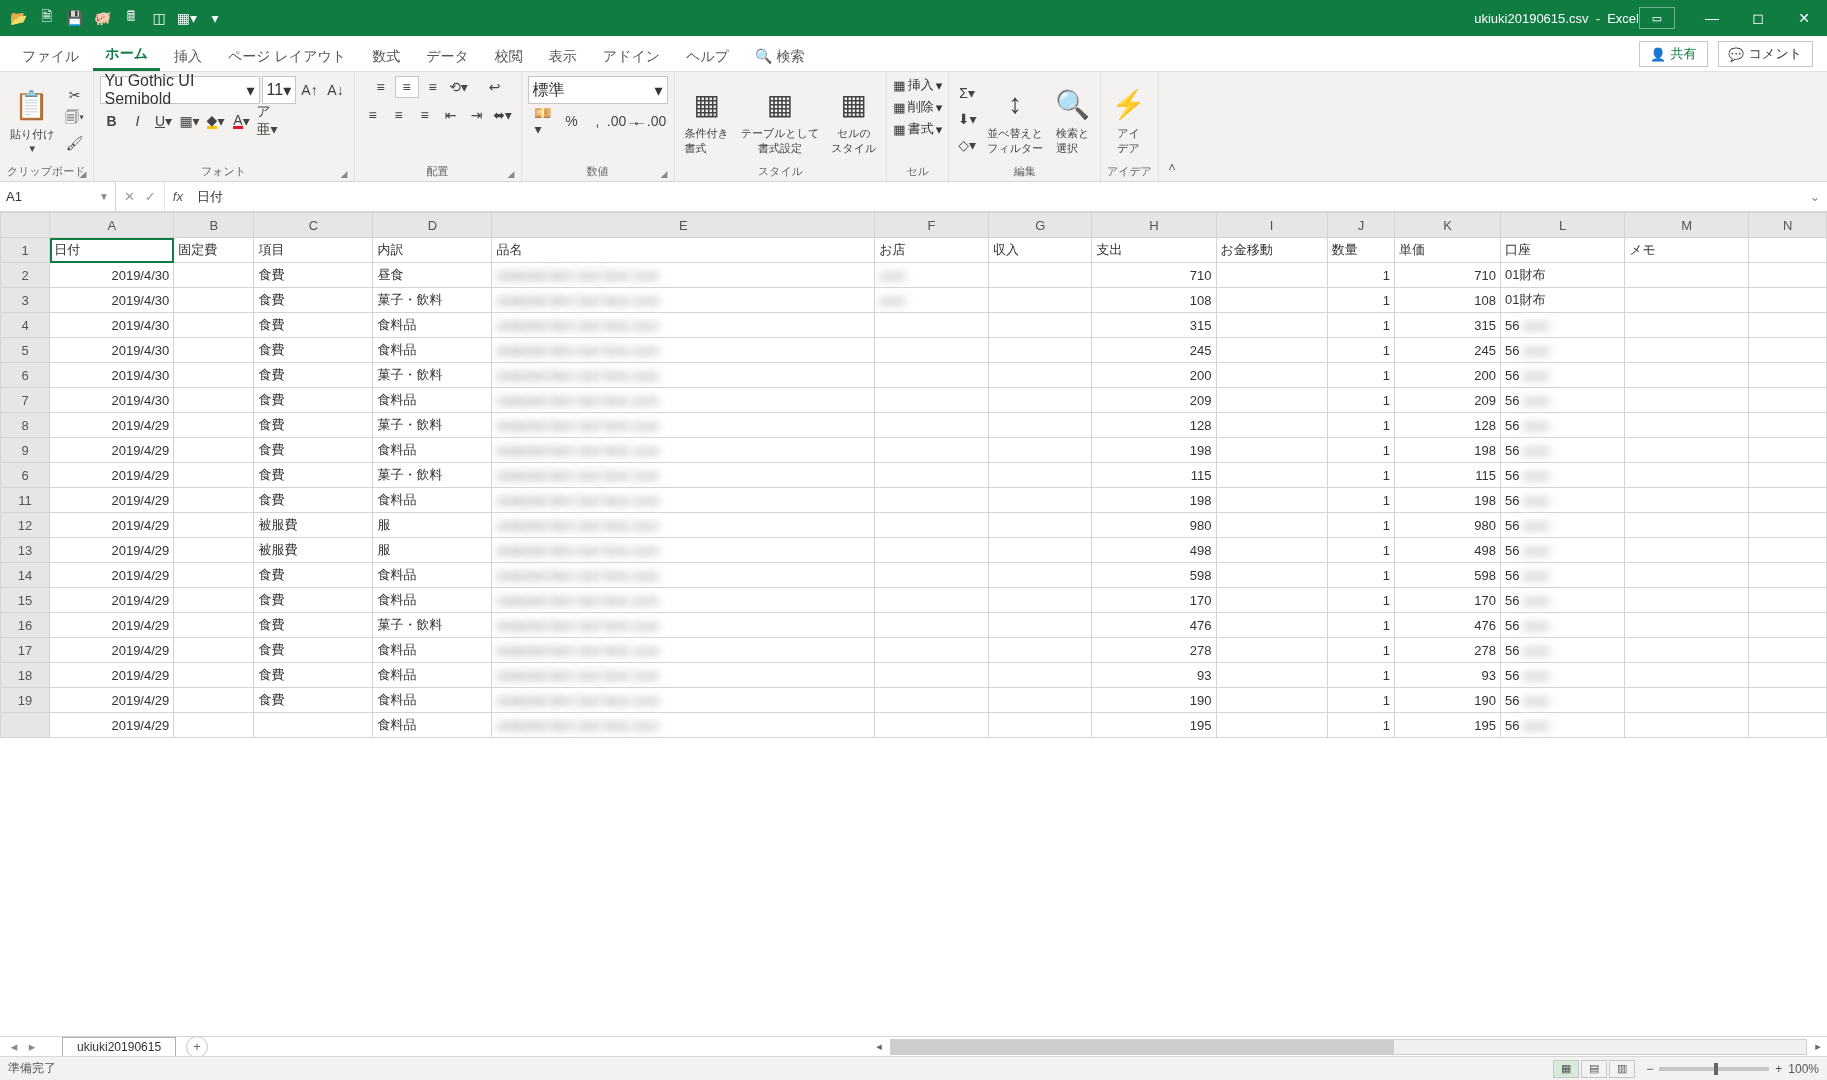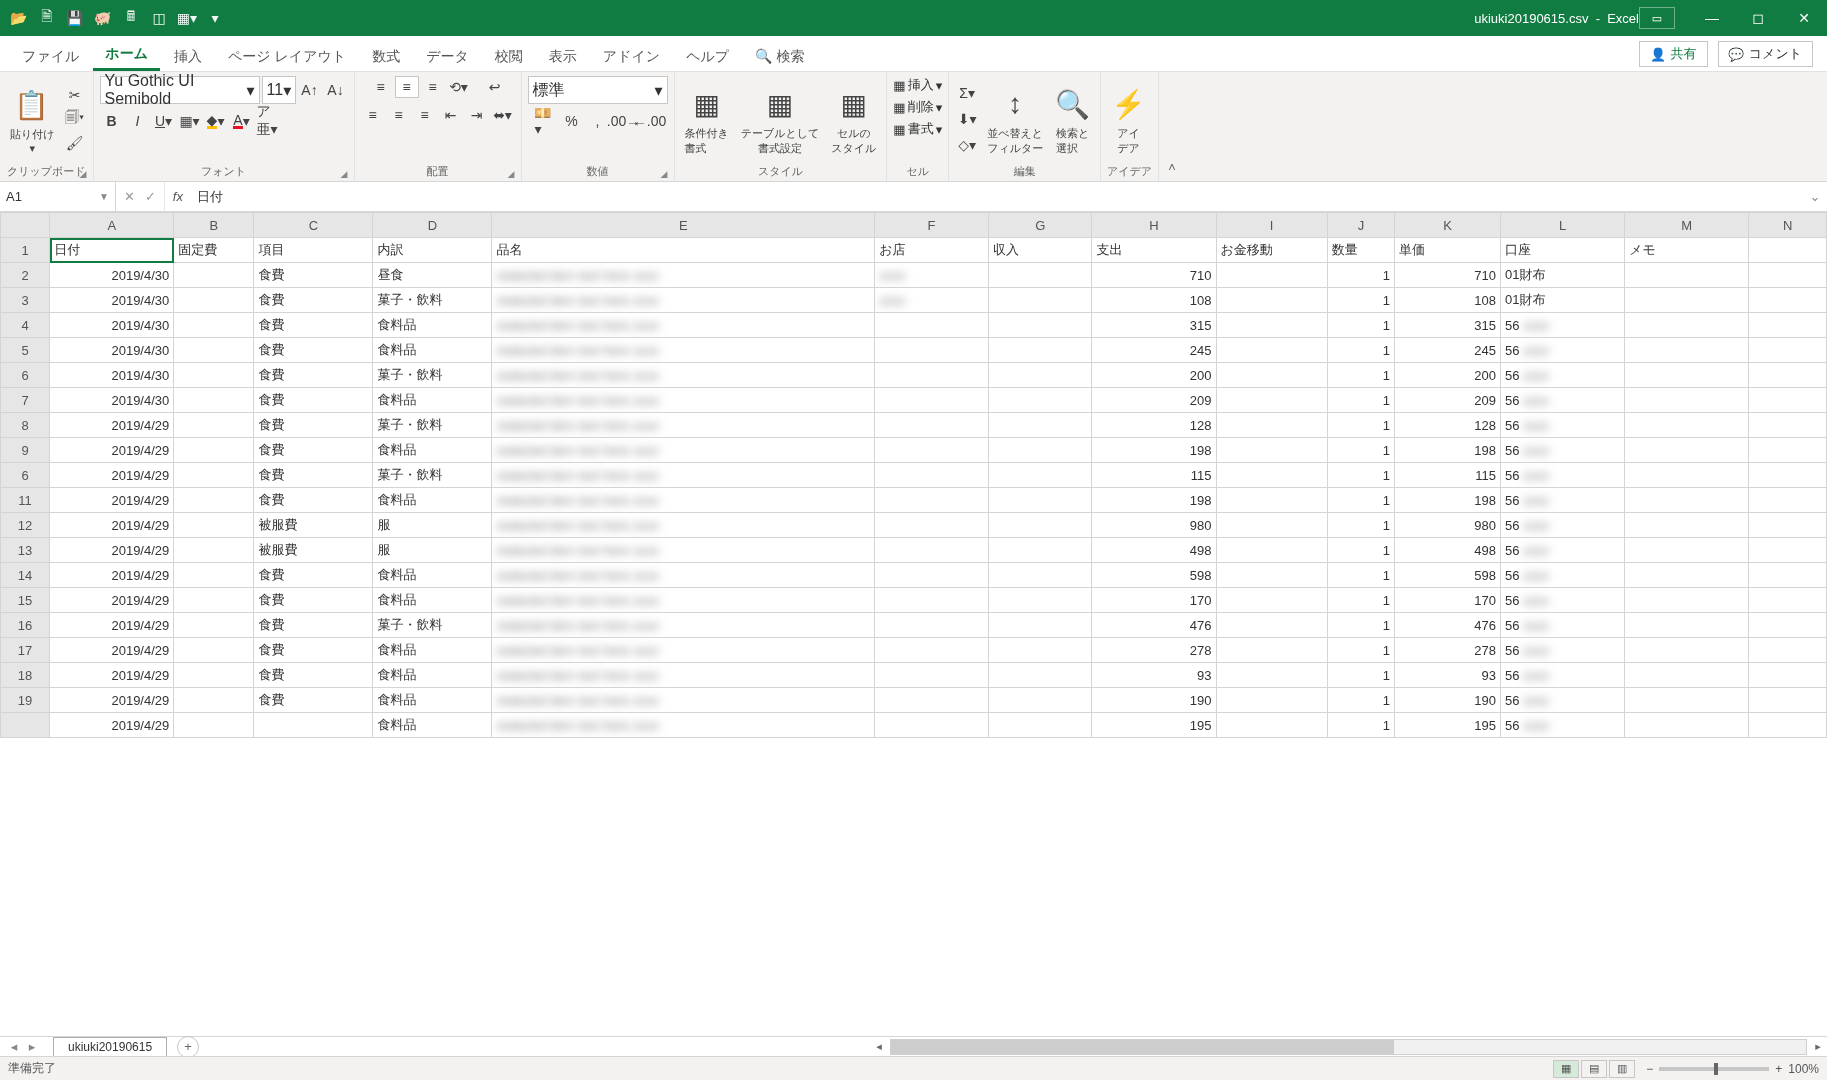--- a/index.html
+++ b/index.html
@@ -65,21 +65,21 @@
 
 
 .hscroll-row { height: 20px; display: flex; border-top: 1px solid #d6d6d6; }
 .hscroll-left { width: 870px; }
 .hscroll-right { flex: 1; display: flex; align-items: center; }
 .hscroll-right .track { flex: 1; height: 16px; background: #f0f0f0; border: 1px solid #cfcfcf; position: relative; margin: 0 2px; }
 .hscroll-right .thumb { position: absolute; left: 0; top: 0; bottom: 0; width: 55%; background: #cdcdcd; }
 .hscroll-right .arr { width: 18px; text-align: center; color: #666; font-size: 11px; }
 .sheetnav { display: flex; gap: 2px; padding: 0 6px; color: #888; }
 .sheetnav span { width: 16px; text-align: center; }
-.sheettab { background: #fff; border: 1px solid #aeaeae; border-bottom: none; padding: 2px 14px; font-size: 12px; margin-left: 7px; }
+.sheettab { background: #fff; border: 1px solid #aeaeae; border-bottom: none; padding: 2px 14px; font-size: 12px; margin-left: 16px; }
 .addsheet { width: 22px; height: 22px; border: 1px solid #c6c6c6; border-radius: 50%; display: flex; align-items: center; justify-content: center; margin-left: 10px; color: #666; }
 
 
 .status { height: 24px; background: #f3f2f1; border-top: 1px solid #d6d6d6; display: flex; align-items: center; font-size: 12px; color: #555; padding: 0 8px; }
 .status .spacer { flex: 1; }
 .viewbtn { width: 26px; height: 18px; border: 1px solid #c6c6c6; margin: 0 1px; display: flex; align-items: center; justify-content: center; font-size: 11px; }
 .viewbtn.active { background: #d6ead9; }
 .zoom { display: flex; align-items: center; gap: 6px; margin-left: 10px; }
 .zoom .track { width: 110px; height: 4px; background: #c6c6c6; position: relative; }
 .zoom .thumb { position: absolute; left: 50%; top: -4px; width: 4px; height: 12px; background: #666; }

